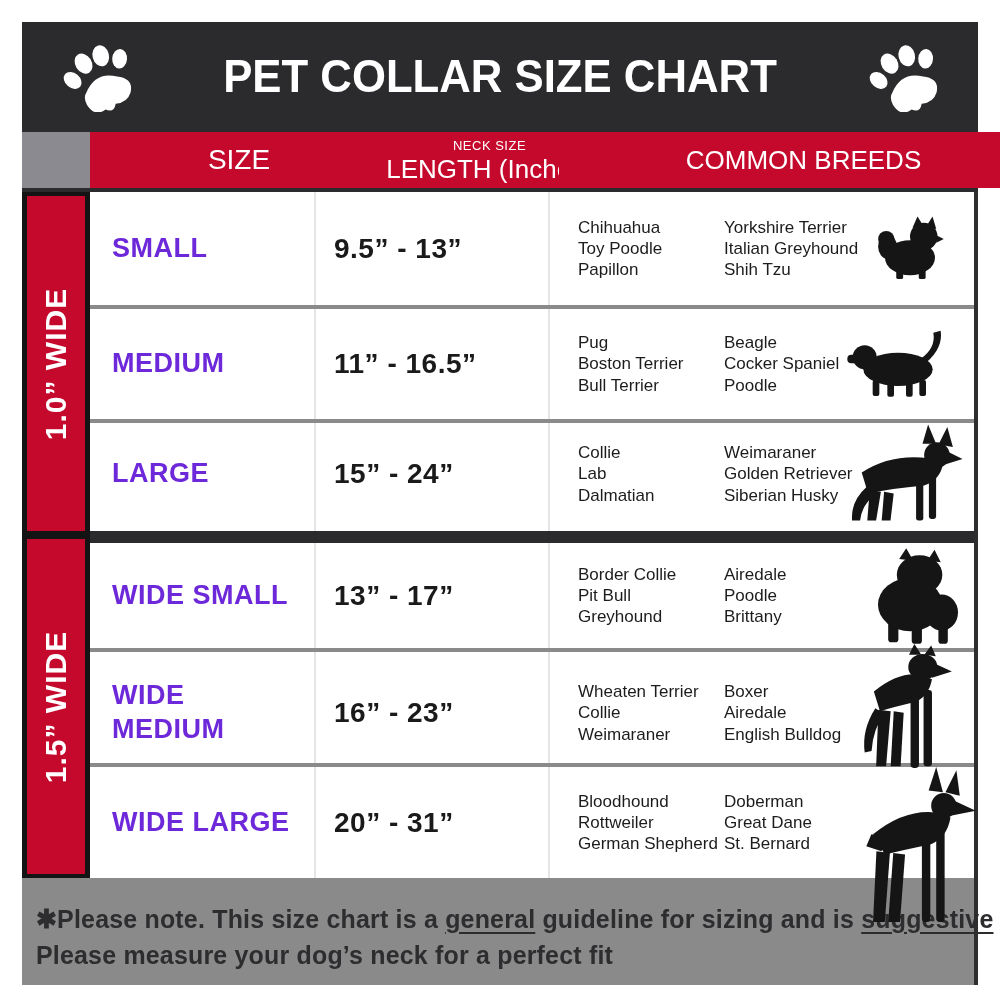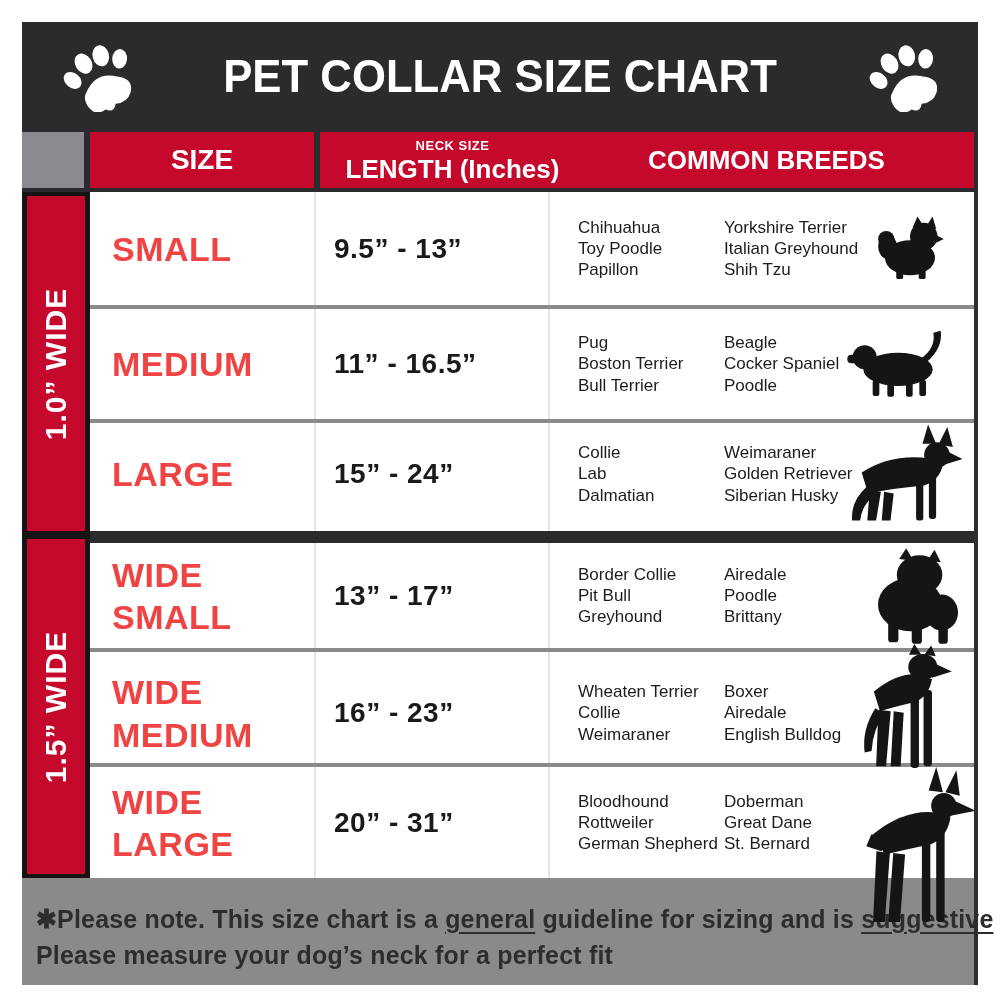--- a/index.html
+++ b/index.html
@@ -10,21 +10,21 @@
   .titlebar{position:absolute;left:22px;top:22px;width:956px;height:106px;background:#2b2b2d;}
   .title{position:absolute;left:50%;top:50%;transform:translate(-50%,-50%) scaleX(0.93);
          color:#ffffff;font-size:47px;font-weight:bold;white-space:nowrap;letter-spacing:0px;}
   .paw{position:absolute;top:16px;width:82px;height:74px;}
   .paw.left{left:34px;}
   .paw.right{right:34px;}
 
   
   .header-row{position:absolute;left:22px;top:128px;width:956px;height:64px;background:#2b2b2d;}
   .hcell{position:absolute;top:4px;height:56px;background:#c5092c;color:#fff;
-         display:flex;align-items:center;justify-content:center;font-weight:bold;text-align:center;}
+         display:flex;align-items:center;justify-content:center;font-weight:normal;text-align:center;padding-left:37px;}
   .hcell.gray{left:0;width:62px;background:#8a8a90;}
   .hcell.size{left:68px;width:224px;font-size:28px;}
   .hcell.neck{left:298px;width:265px;flex-direction:column;line-height:1;}
   .neck-top{font-size:13px;margin-bottom:4px;letter-spacing:0.5px;}
   .neck-main{font-size:26px;}
   .hcell.breeds{left:537px;width:415px;font-size:26px;}
 
   
   .band-col{position:absolute;left:22px;top:192px;width:68px;height:686px;background:#141414;}
   .band{position:absolute;left:5px;width:58px;background:#c5092c;}
@@ -40,21 +40,21 @@
   .vline.v1{left:224px;} .vline.v2{left:458px;}
   .hsep{position:absolute;left:0;width:100%;height:4px;background:#8a8a8a;z-index:1;}
   .hsep.s1{top:113px;} .hsep.s2{top:227px;} .hsep.s3{top:456px;} .hsep.s4{top:571px;}
   .section-divider{position:absolute;left:0;width:100%;top:339px;height:12px;background:#2b2b2d;z-index:1;}
 
   .row{position:absolute;left:0;width:100%;z-index:2;}
   .r1{top:0;height:113px;} .r2{top:117px;height:110px;border-radius:24px;} .r3{top:220px;height:124px;}
   .r4{top:351px;height:105px;padding-left:17px;} .r5{top:460px;height:122px;} .r6{top:575px;height:111px;}
 
   .size-label{position:absolute;left:22px;top:50%;transform:translateY(-50%);
-              font-size:34px;font-weight:bold;color:#ef4444;line-height:1.25;width:180px;letter-spacing:0.5px;}
+              font-size:27px;font-weight:bold;color:#6d28d9;line-height:1.25;width:180px;letter-spacing:0.5px;}
   .neck-val{position:absolute;left:244px;top:50%;transform:translateY(-50%);
             font-size:28px;font-weight:600;color:#1a1a1a;white-space:nowrap;letter-spacing:0.5px;}
   .bcol{position:absolute;top:50%;transform:translateY(-50%);
         font-size:17px;line-height:1.25;color:#1c1c1c;}
   .bcol.c1{left:488px;width:144px;}
   .bcol.c2{left:634px;width:160px;}
 
   .dog{position:absolute;top:50%;transform:translateY(-50%);z-index:3;line-height:0;}
   .r1 .dog{right:14px;} .r2 .dog{right:2px;} .r3 .dog{right:8px;top:54%;}
   .r4 .dog{right:18px;}

